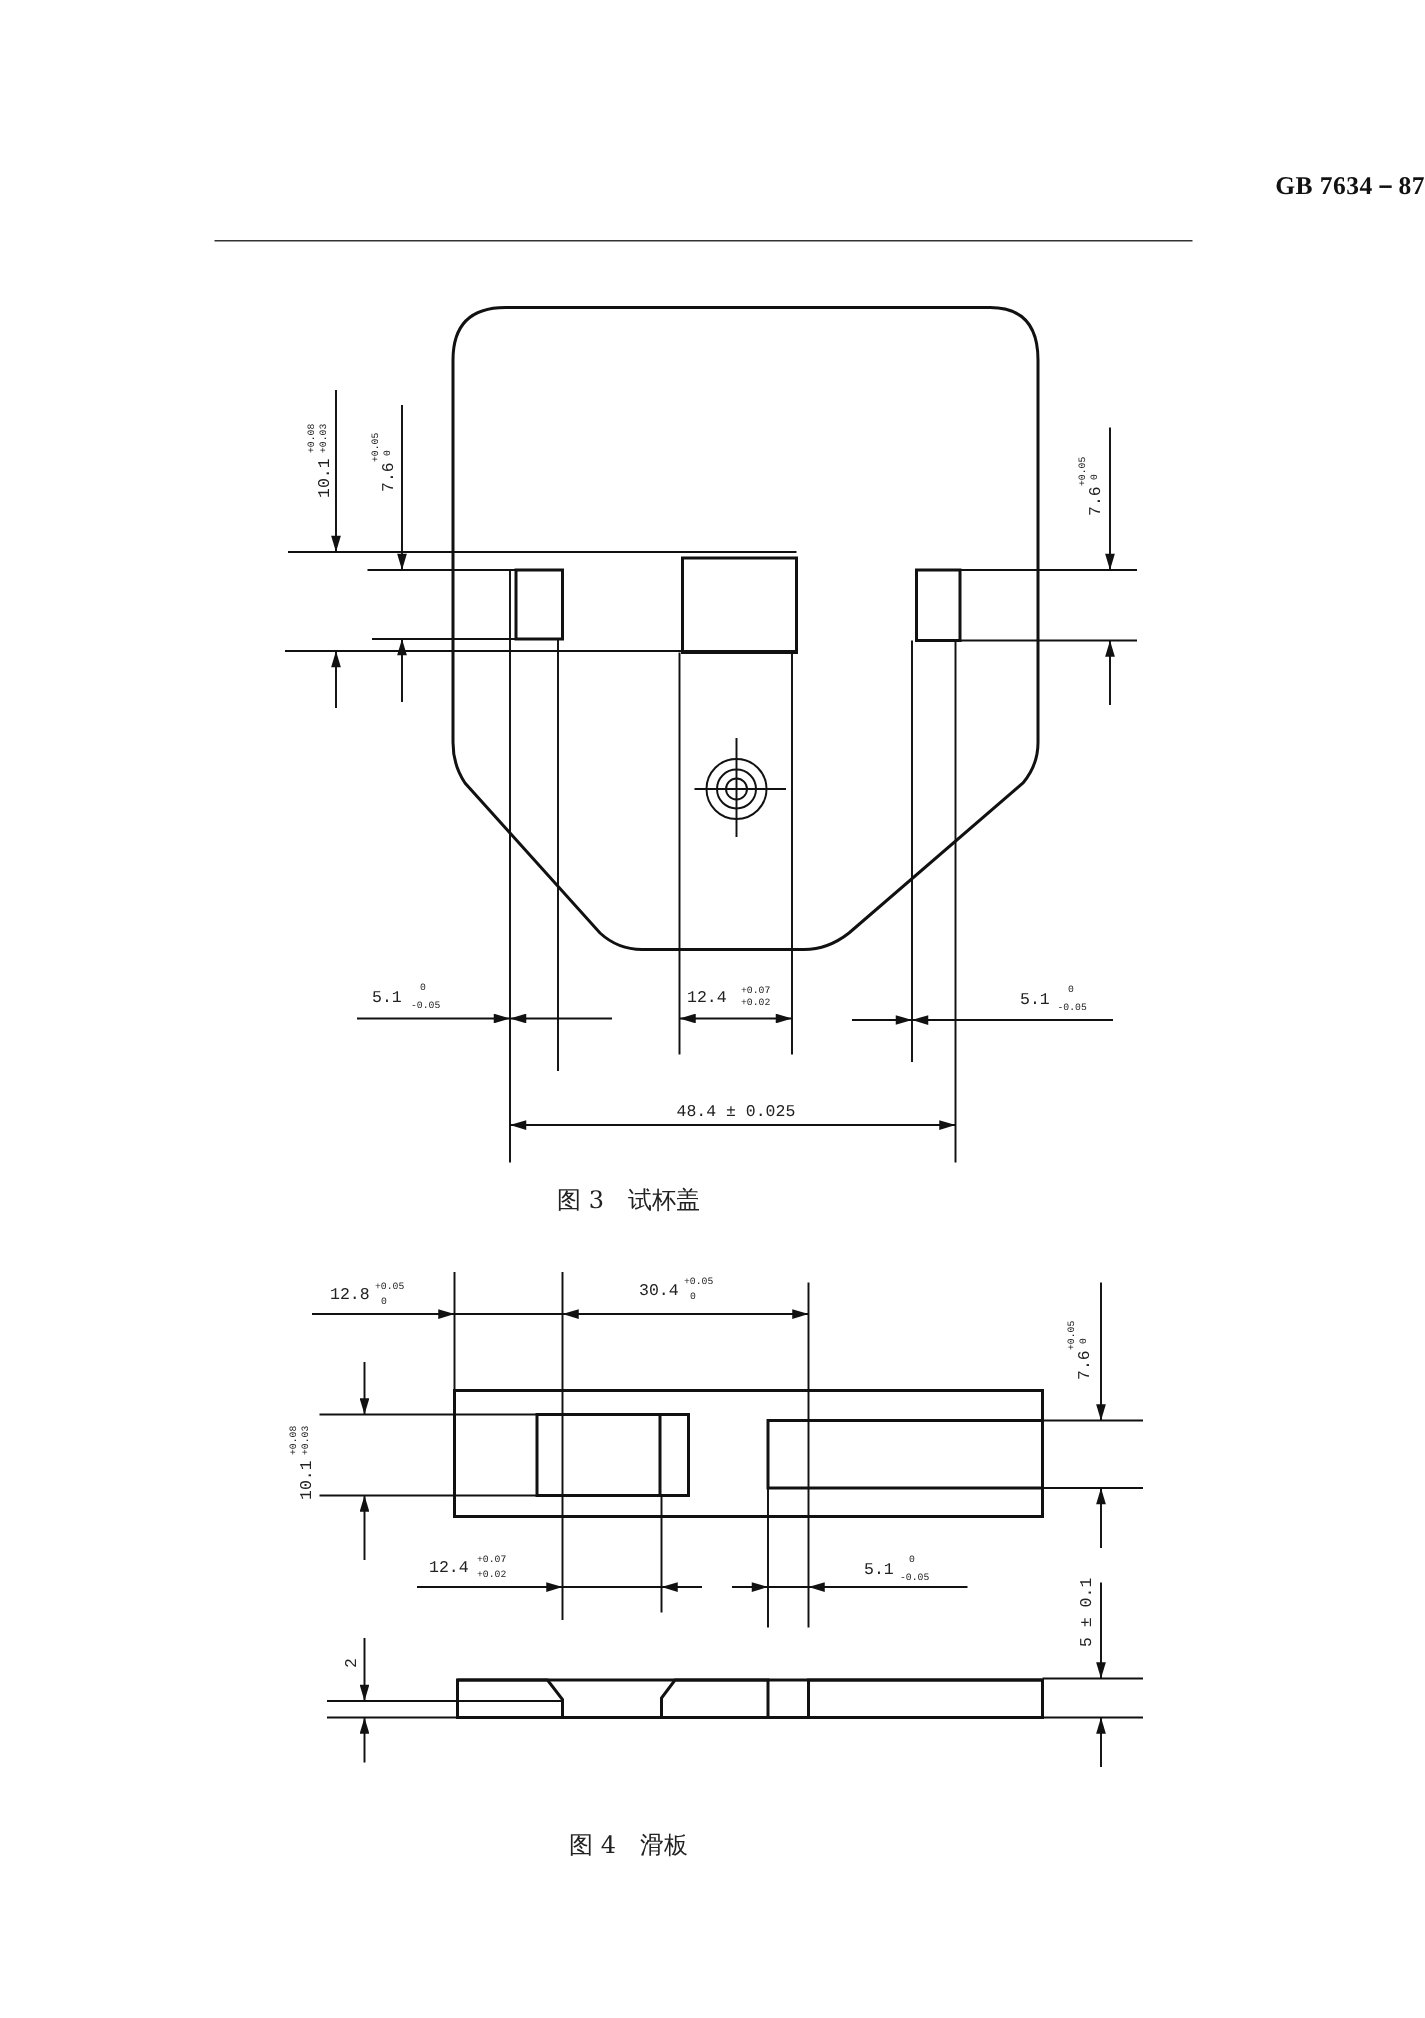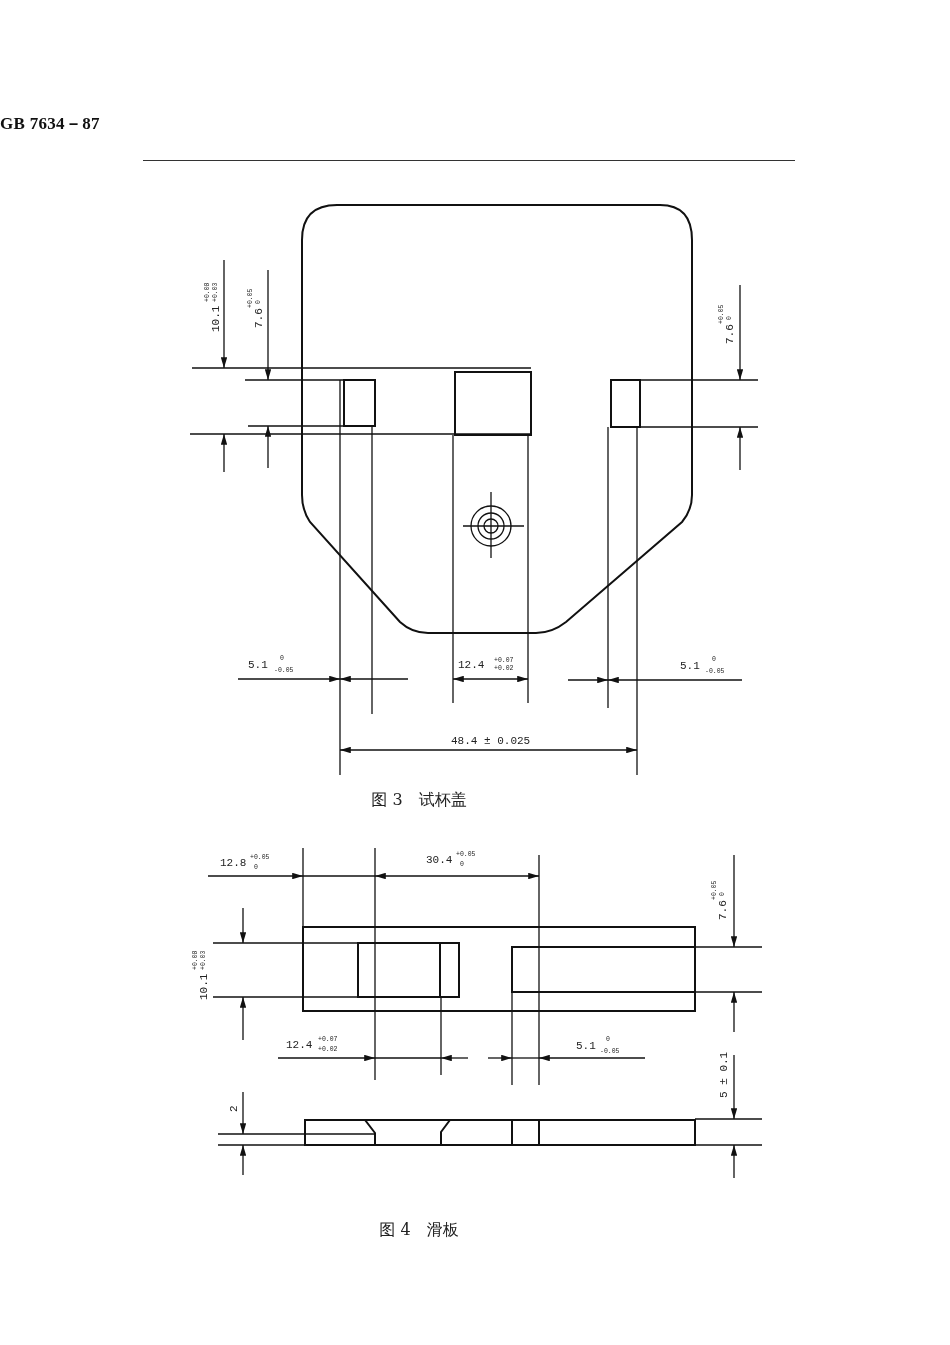--- a/index.html
+++ b/index.html
@@ -1,17 +1,17 @@
 <!DOCTYPE html>
 <html><head>
 <meta charset="utf-8">
 <style>
   html, body { margin: 0; padding: 0; background: #ffffff; }
   body { width: 950px; height: 1345px; position: relative; overflow: hidden; font-family: "DejaVu Serif", serif; color: #111; }
-  .header { position: absolute; left: 0; top: 112px; width: 950px; text-align: left; font-family: "Liberation Serif", serif; font-weight: bold; font-size: 17px; letter-spacing: 0.3px; }
+  .header { position: absolute; left: 0; top: 112px; width: 950px; text-align: right; font-family: "Liberation Serif", serif; font-weight: bold; font-size: 17px; letter-spacing: 0.3px; }
   .rule { position: absolute; left: 143px; top: 160px; width: 652px; height: 0; border-top: 1.3px solid #333; }
   .drawing { position: absolute; left: 0; top: 0; }
   .caption { position: absolute; left: 0; width: 838px; text-align: center; font-family: "DejaVu Serif", serif; font-size: 16px; color: #222; }
   .caption .num { margin-right: 16px; }
   svg text { font-family: "Liberation Mono", monospace; fill: #222; }
   svg .dim { font-size: 11px; }
   svg .tol { font-size: 6.5px; }
   .ln { stroke: #111; stroke-width: 1.3; fill: none; }
   .thk { stroke: #111; stroke-width: 2; fill: none; }
 </style>

